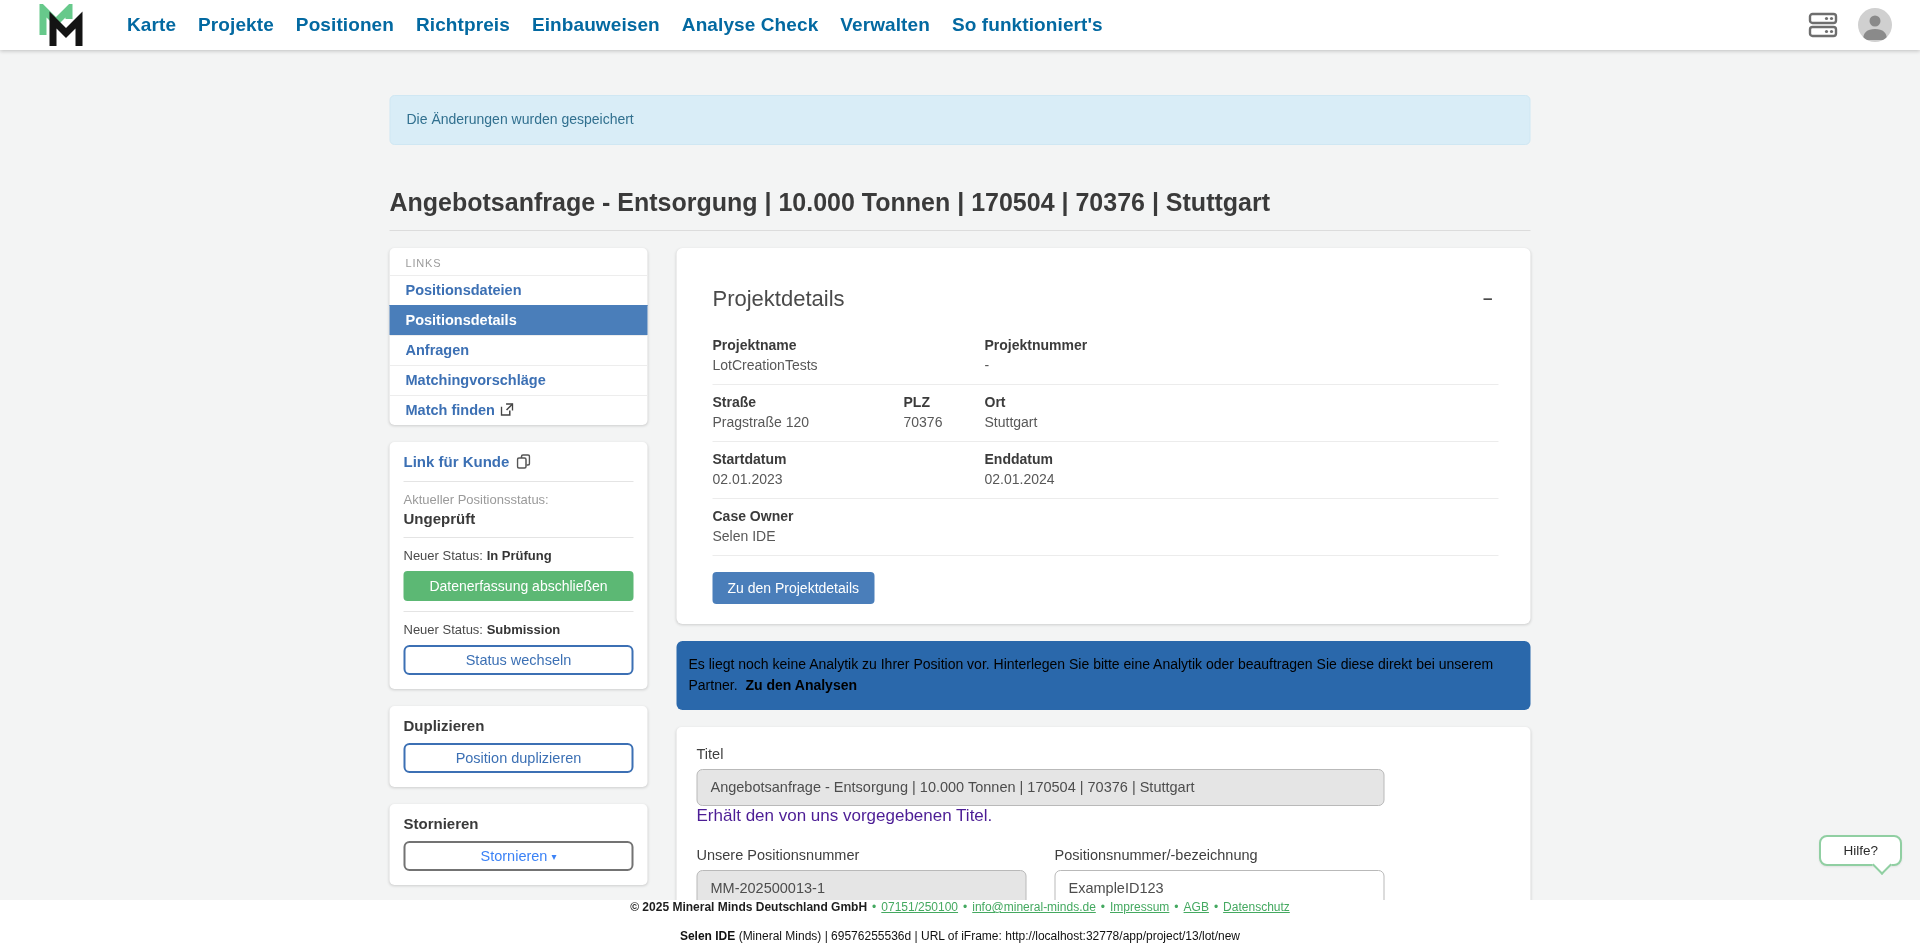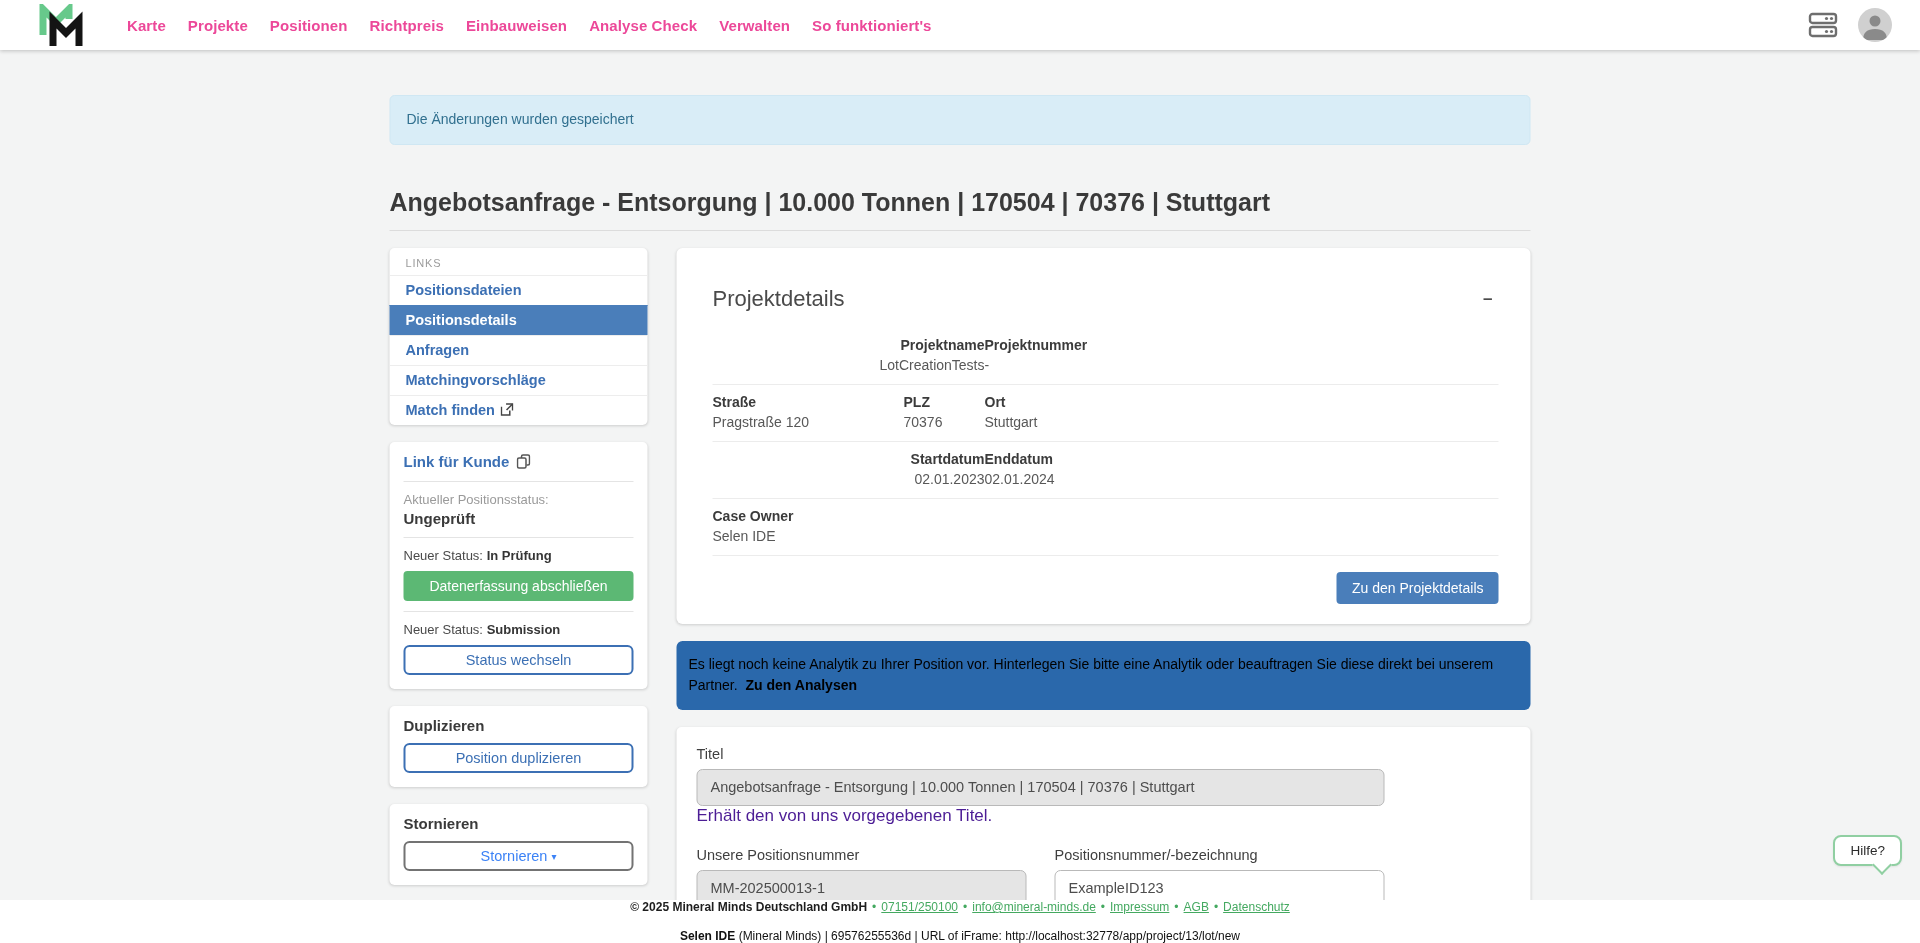--- a/index.html
+++ b/index.html
@@ -13,21 +13,21 @@
   }
   
   .topbar {
     position:absolute; top:0; left:0; width:1920px; height:50px;
     background:#ffffff; box-shadow:0 1px 4px rgba(0,0,0,.22);
     display:flex; align-items:center; z-index:20; padding:0 28px 0 38px;
   }
   .logo { width:46px; height:42px; margin-right:32px; flex-shrink:0; }
   .nav { display:flex; align-items:center; }
   .nav-item {
-    font-size:15px; font-weight:700; color:#ec4899; padding:8px 11px;
+    font-size:19px; font-weight:700; color:#0369a1; padding:8px 11px;
     cursor:pointer; white-space:nowrap; letter-spacing:.1px;
   }
   .topbar-spacer { flex:1; }
   .icon-btn { width:38px; height:34px; display:flex; align-items:center; justify-content:center; cursor:pointer; margin-left:14px; }
   .avatar { width:34px; height:34px; border-radius:50%; background:#d0d0d0; display:flex; align-items:flex-end; justify-content:center; overflow:hidden; cursor:pointer; margin-left:16px; }
 
   
   .container { position:absolute; top:50px; left:50%; transform:translateX(-50%); width:1141px; }
   .alert-info {
     margin-top:45px; background:#d9edf7; border:1px solid #cfe7f3; border-radius:5px;
@@ -79,27 +79,27 @@
   .caret { font-size:10px; margin-left:4px; position:relative; top:-1px; }
   .mini-card { padding:11px 14px 14px; }
   .mini-card-title { font-size:15px; font-weight:700; color:#3a3a3a; margin-bottom:9px; }
 
   
   .project-card { padding:38px 32px 20px 36px; border-radius:6px; }
   .project-head { display:flex; justify-content:space-between; align-items:flex-start; margin-bottom:16px; }
   .project-title { font-size:22px; color:#4a4a4a; font-weight:400; }
   .collapse-btn { font-size:17px; font-weight:700; color:#4a4a4a; cursor:pointer; line-height:1; padding:4px 6px; }
   .detail-row { display:flex; padding:9px 0 10px; border-bottom:1px solid #ececec; }
-  .cell-w272 { flex:0 0 272px;text-align:right; }
+  .cell-w272 { flex:0 0 272px; }
   .cell-w191 { flex:0 0 191px; }
   .cell-w81  { flex:0 0 81px; }
   .cell-rest { flex:1; }
   .field-label { font-size:14px; font-weight:700; color:#3b3b3b; line-height:17px; }
   .field-value { font-size:14px; color:#585858; line-height:17px; margin-top:3px; }
-  .project-footer { display:flex; justify-content:flex-end; padding-top:16px; }
+  .project-footer { display:flex; padding-top:16px; }
   .btn-primary {
     background:#4a7eba; color:#fff; border:none; border-radius:4px;
     font-size:14px; padding:8px 15px; cursor:pointer; font-family:inherit;
   }
 
   
   .analytics-banner {
     background:#2a68ab; border-radius:6px; color:#000000; font-size:14px; line-height:1.55;
     padding:13px 12px; margin-bottom:17px;
   }
@@ -128,21 +128,21 @@
   .footer-left { color:#1e1e1e; }
   .footer-copy { font-weight:600; }
   .footer-link { color:#44a960; text-decoration:underline; cursor:pointer; }
   .sep::before { content:"•"; color:#44a960; margin:0 5px; }
   .footer-right { color:#111; }
   .footer-right b { font-weight:700; }
 
   
   .help-bubble {
     position:absolute; right:18px; bottom:77px; background:#fff;
-    border:2px solid #90cfa2; border-radius:8px; padding:6px 15px;
+    border:2px solid #90cfa2; border-radius:8px; padding:6px 22px;
     font-size:13.5px; color:#2b2b2b; z-index:25; cursor:pointer;
     box-shadow:0 1px 2px rgba(0,0,0,.08);
   }
   .help-bubble::after {
     content:""; position:absolute; right:11px; bottom:-8px; width:12px; height:12px;
     background:#fff; border-right:2px solid #90cfa2; border-bottom:2px solid #90cfa2;
     transform:rotate(45deg);
   }
 </style>
 </head>

